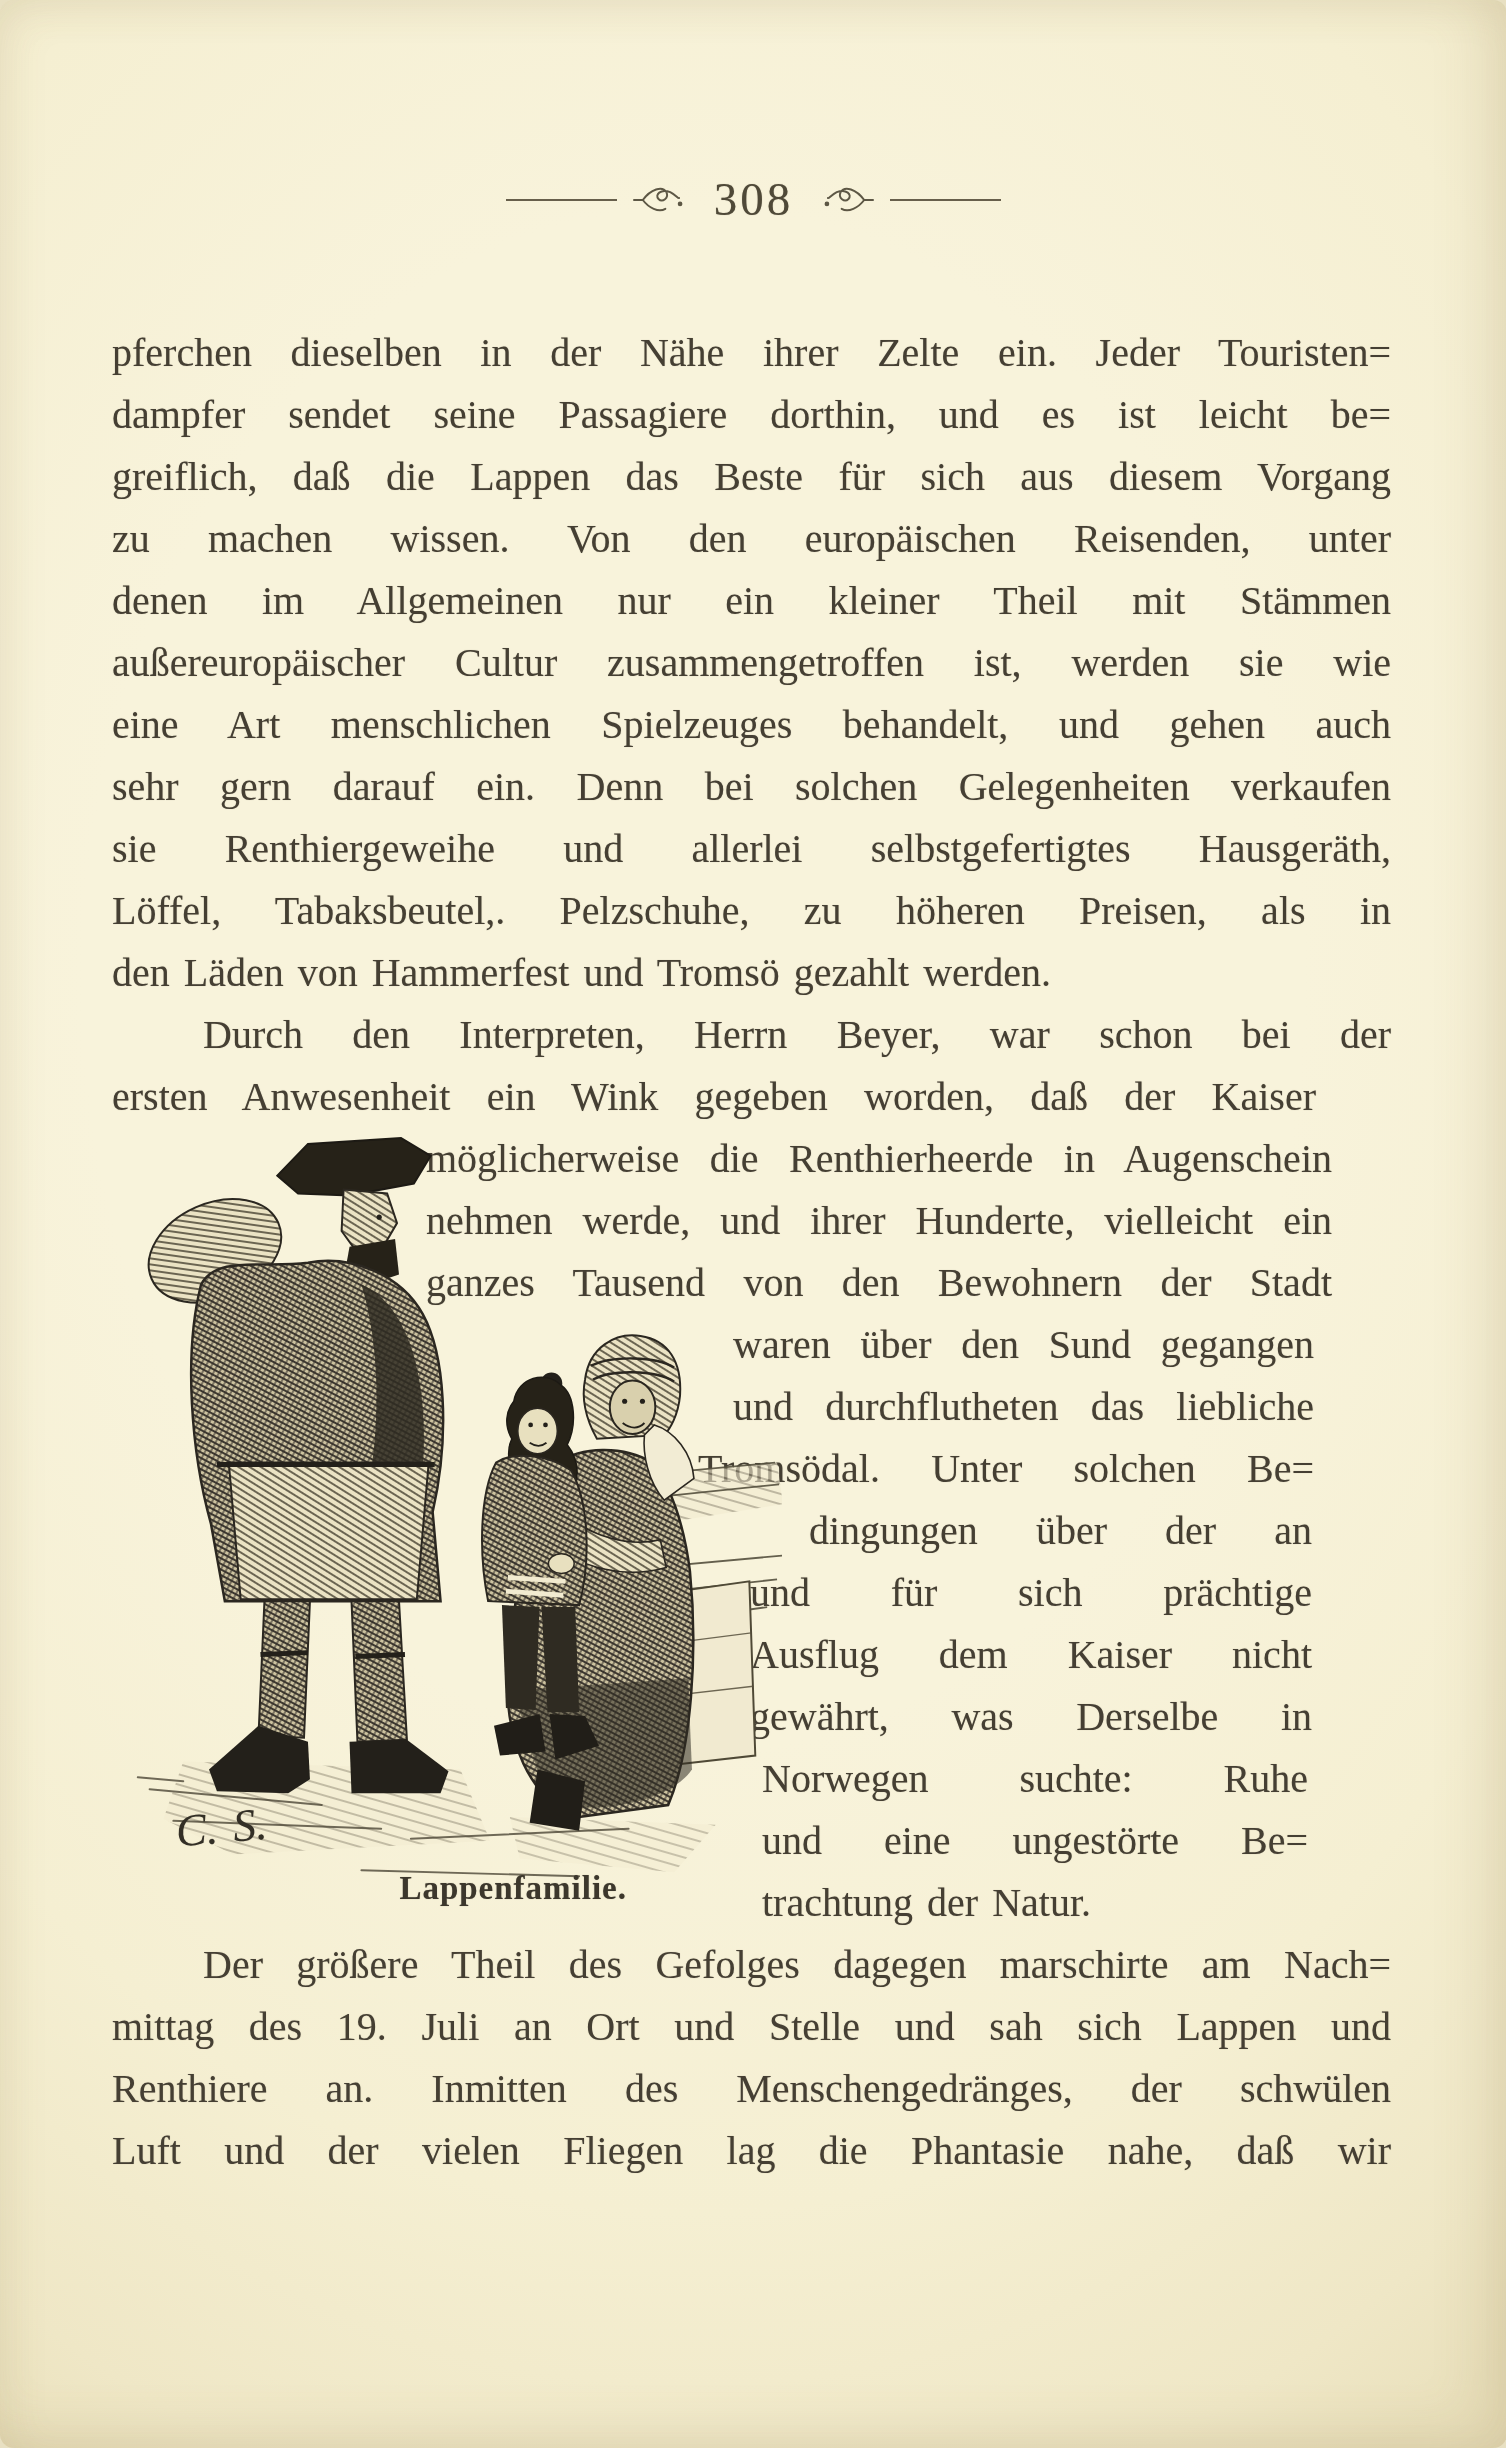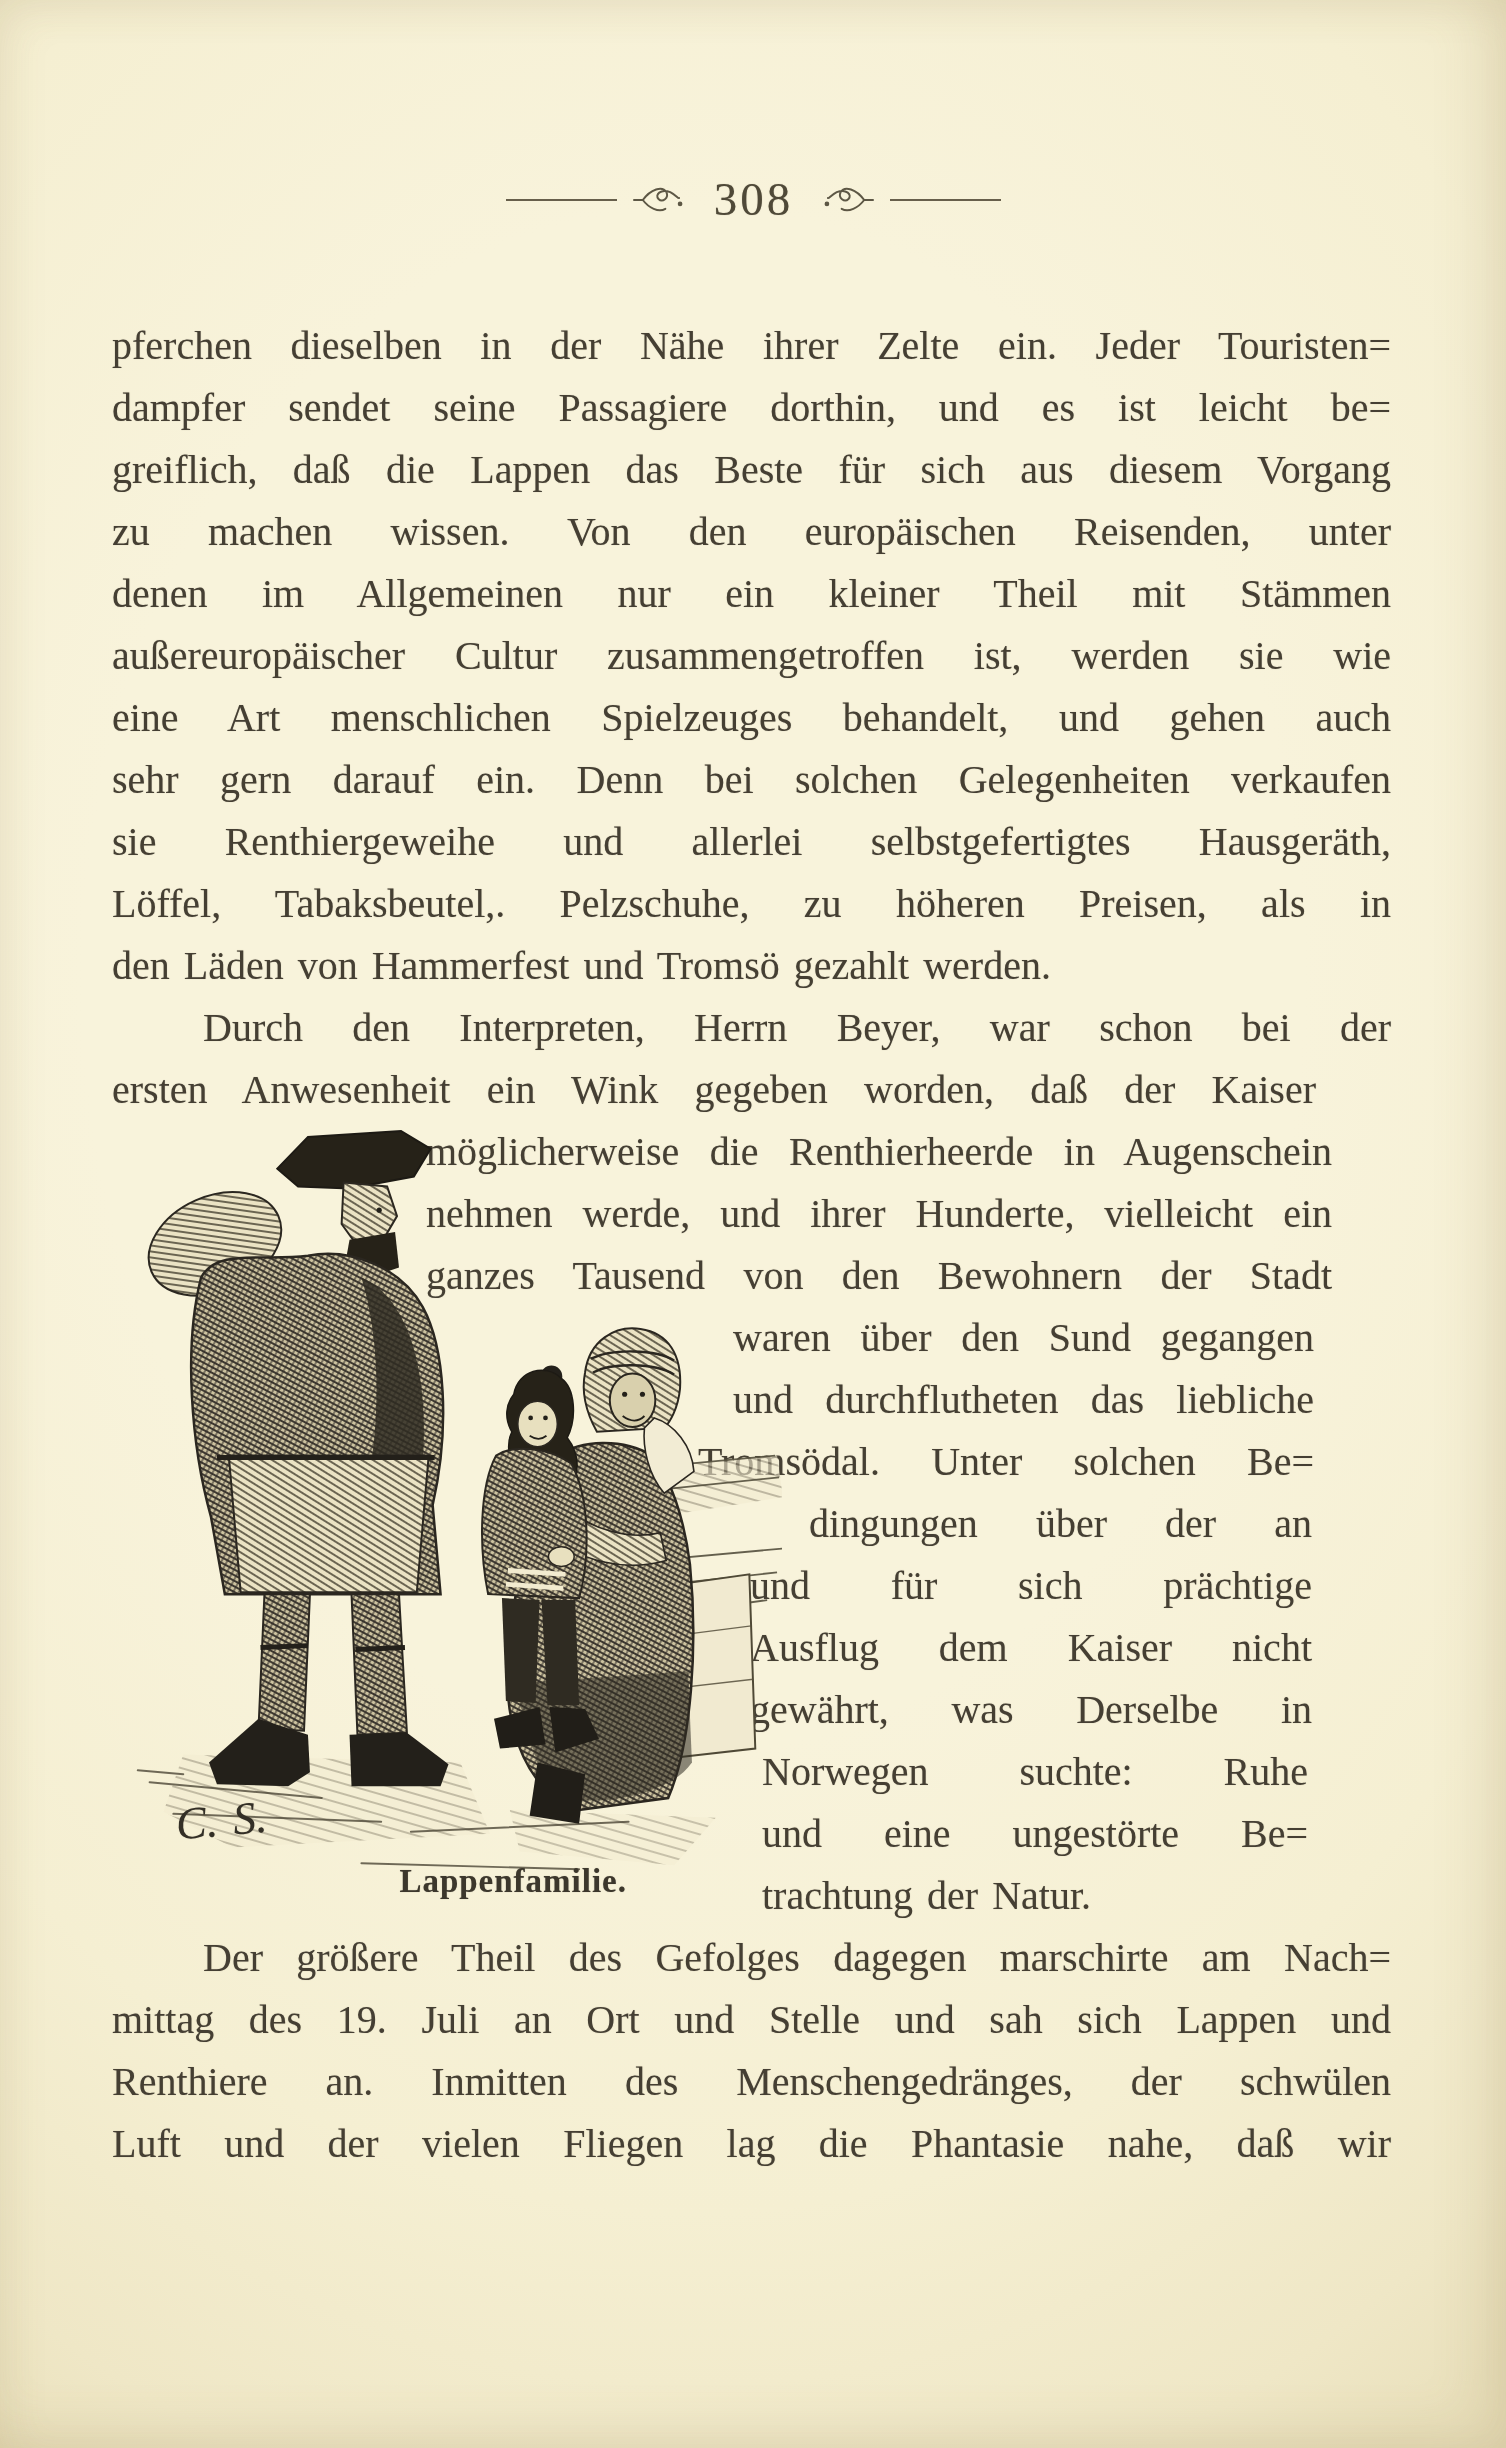--- a/index.html
+++ b/index.html
@@ -6,37 +6,38 @@
   .page{
     position:relative;
     width:1507px;height:2448px;
     margin:0 auto;
     background:
       radial-gradient(ellipse 90% 70% at 46% 40%, #f8f3db 45%, #f5efd2 72%, #efe7c6 92%, #eae1bd 100%);
     box-shadow: inset -22px -12px 54px rgba(140,120,70,0.16), inset 12px 10px 40px rgba(140,120,70,0.08);
     overflow:hidden;
     font-family:"Liberation Serif","DejaVu Serif",serif;
     color:#453f33;
+    border-radius:14px;
   }
   
   .hdr{
     position:absolute;top:176px;left:0;width:100%;
     display:flex;justify-content:center;align-items:center;gap:16px;
   }
   .hdr .rule{width:111px;border-top:2px solid #675f4b;height:0;}
   .hdr .orn{flex:0 0 auto;}
   .hdr .orn.flip{transform:scaleX(-1);}
   .pgnum{
     font-size:47px;color:#4f4938;letter-spacing:3px;
     line-height:1;padding:0 14px;
     text-shadow:0 0 1px rgba(79,73,56,.4);
   }
   
   .textblock{
-    position:absolute;left:112px;top:315px;width:1279px;
+    position:absolute;left:112px;top:322px;width:1279px;
     font-size:40px;word-spacing:4px;
     text-shadow:0 0 1px rgba(69,63,51,.32);
   }
   .ln{
     height:62px;line-height:62px;
     text-align:justify;text-align-last:justify;
     white-space:nowrap;
   }
   .ln.last{text-align-last:left;}
   .ln.ind{text-indent:91px;}

